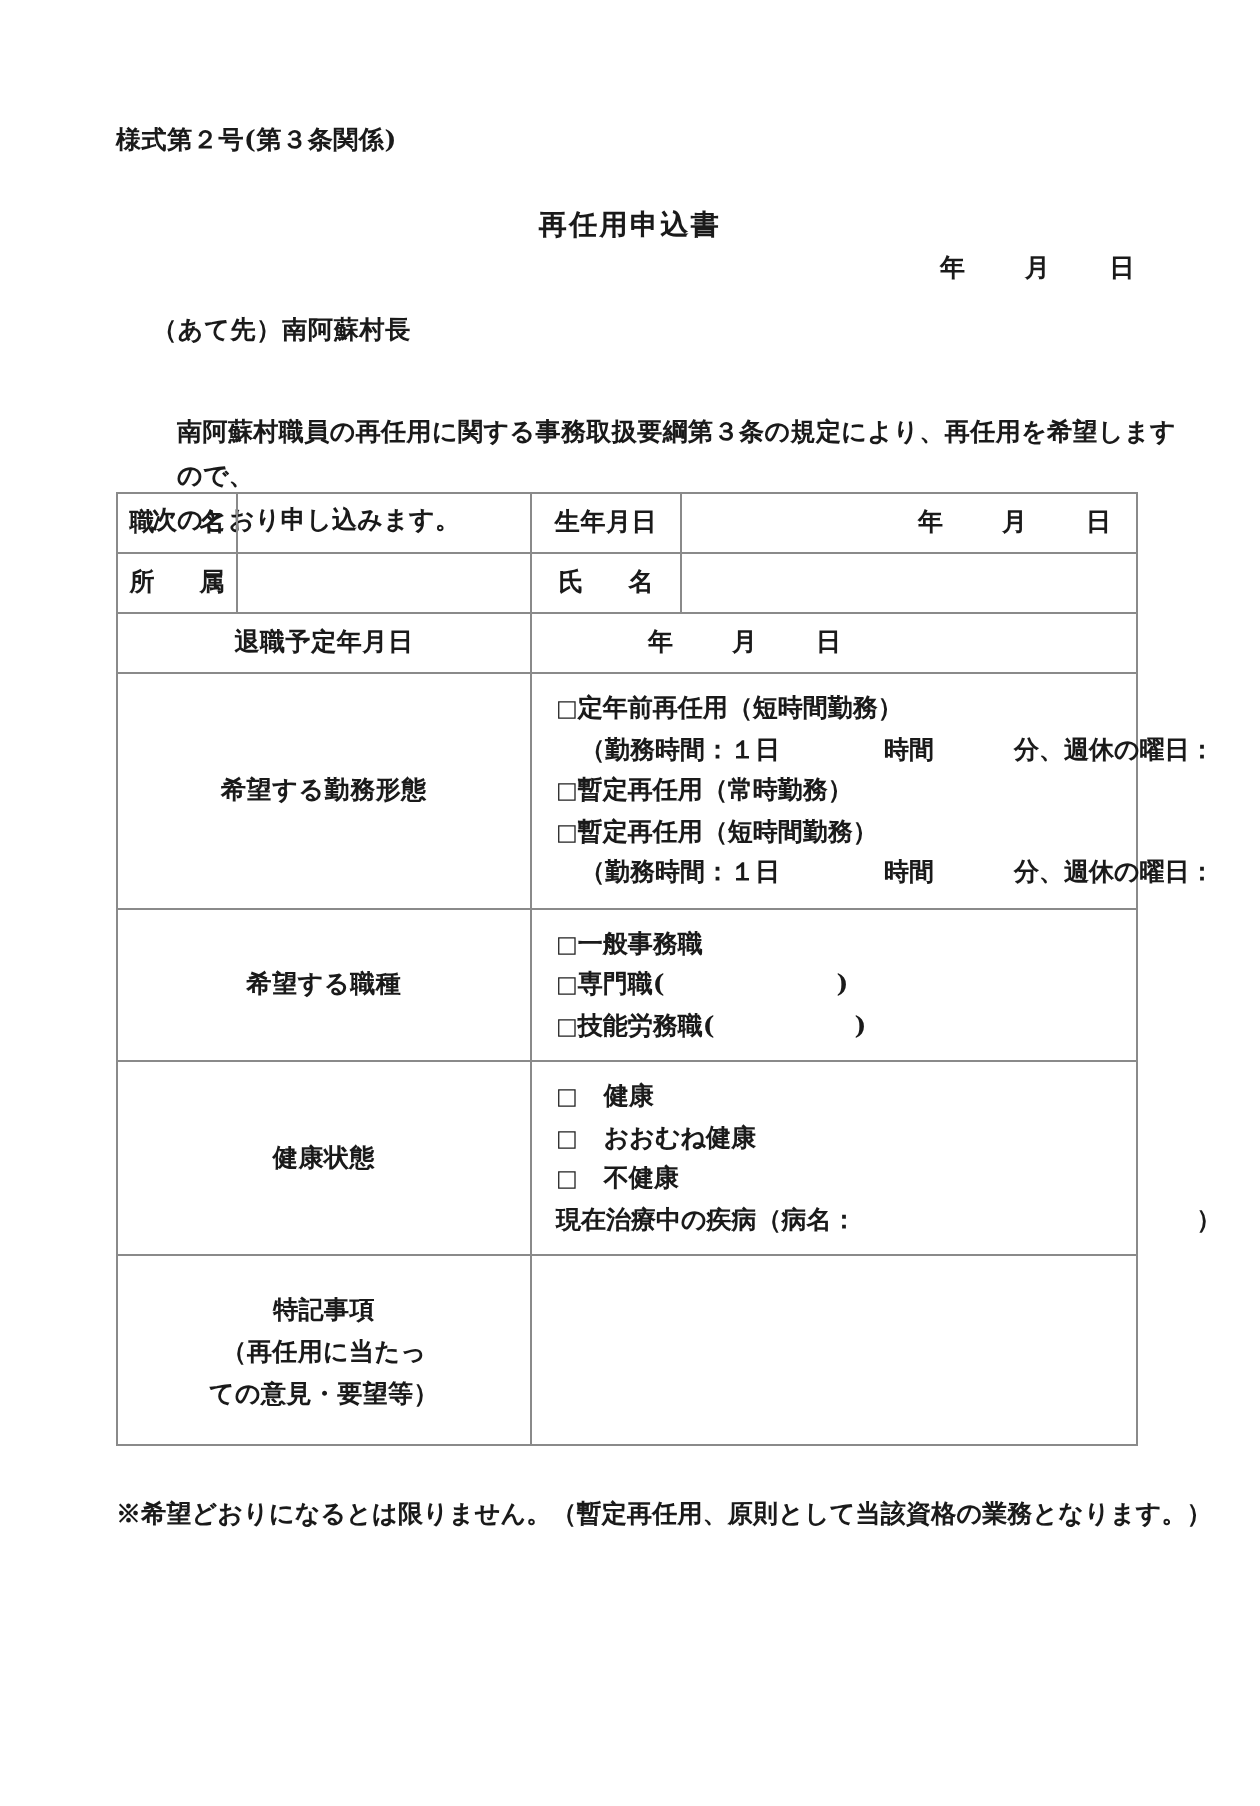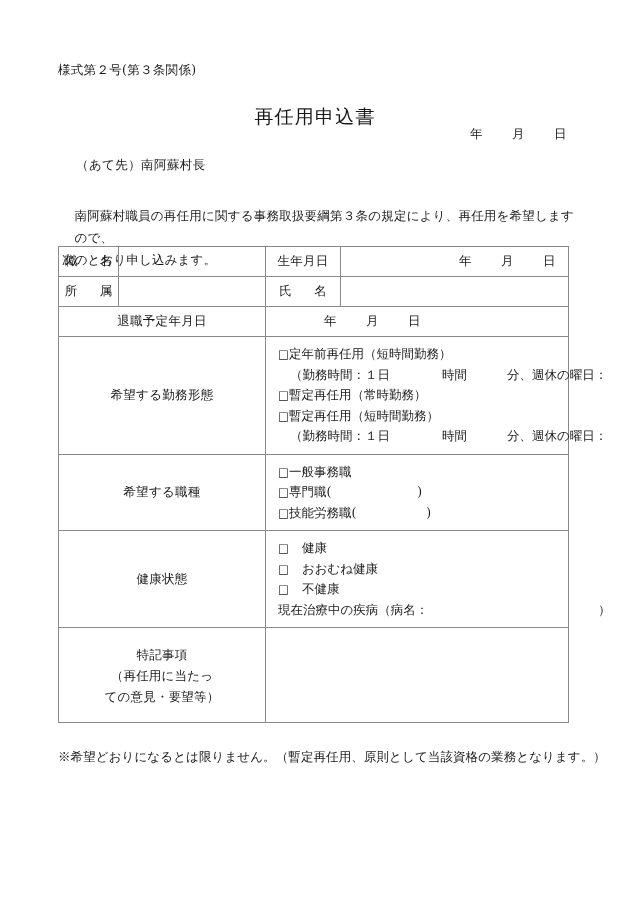--- a/index.html
+++ b/index.html
@@ -16,38 +16,39 @@
     color: #1a1a1a;
     -webkit-font-smoothing: antialiased;
   }
   .page {
     position: absolute;
     left: 0;
     top: 0;
     width: 604px;
     height: 903px;
     overflow: hidden;
+    font-weight: bold;
   }
 
   
   .form-no {
     position: absolute;
     left: 58px;
     top: 62px;
     font-size: 12.5px;
     letter-spacing: 0.3px;
     white-space: nowrap;
   }
   .doc-title {
     position: absolute;
     left: 0;
     top: 104px;
     width: 630px;
     text-align: center;
-    font-size: 19px;
+    font-size: 14px;
     letter-spacing: 1.2px;
   }
   .date-line-top {
     position: absolute;
     left: 470px;
     top: 126px;
     font-size: 12.5px;
     white-space: nowrap;
   }
   .date-line-top span { display: inline-block; }
@@ -58,21 +59,21 @@
     position: absolute;
     left: 76px;
     top: 157px;
     font-size: 12.5px;
     letter-spacing: 0.4px;
     white-space: nowrap;
   }
 
   .body-text {
     position: absolute;
-    left: 62px;
+    left: 76px;
     top: 205px;
     width: 512px;
     font-size: 12.5px;
     line-height: 22px;
     text-align: justify;
     text-justify: inter-character;
     letter-spacing: 0.15px;
   }
   .body-text .indent { padding-left: 1em; }
 

